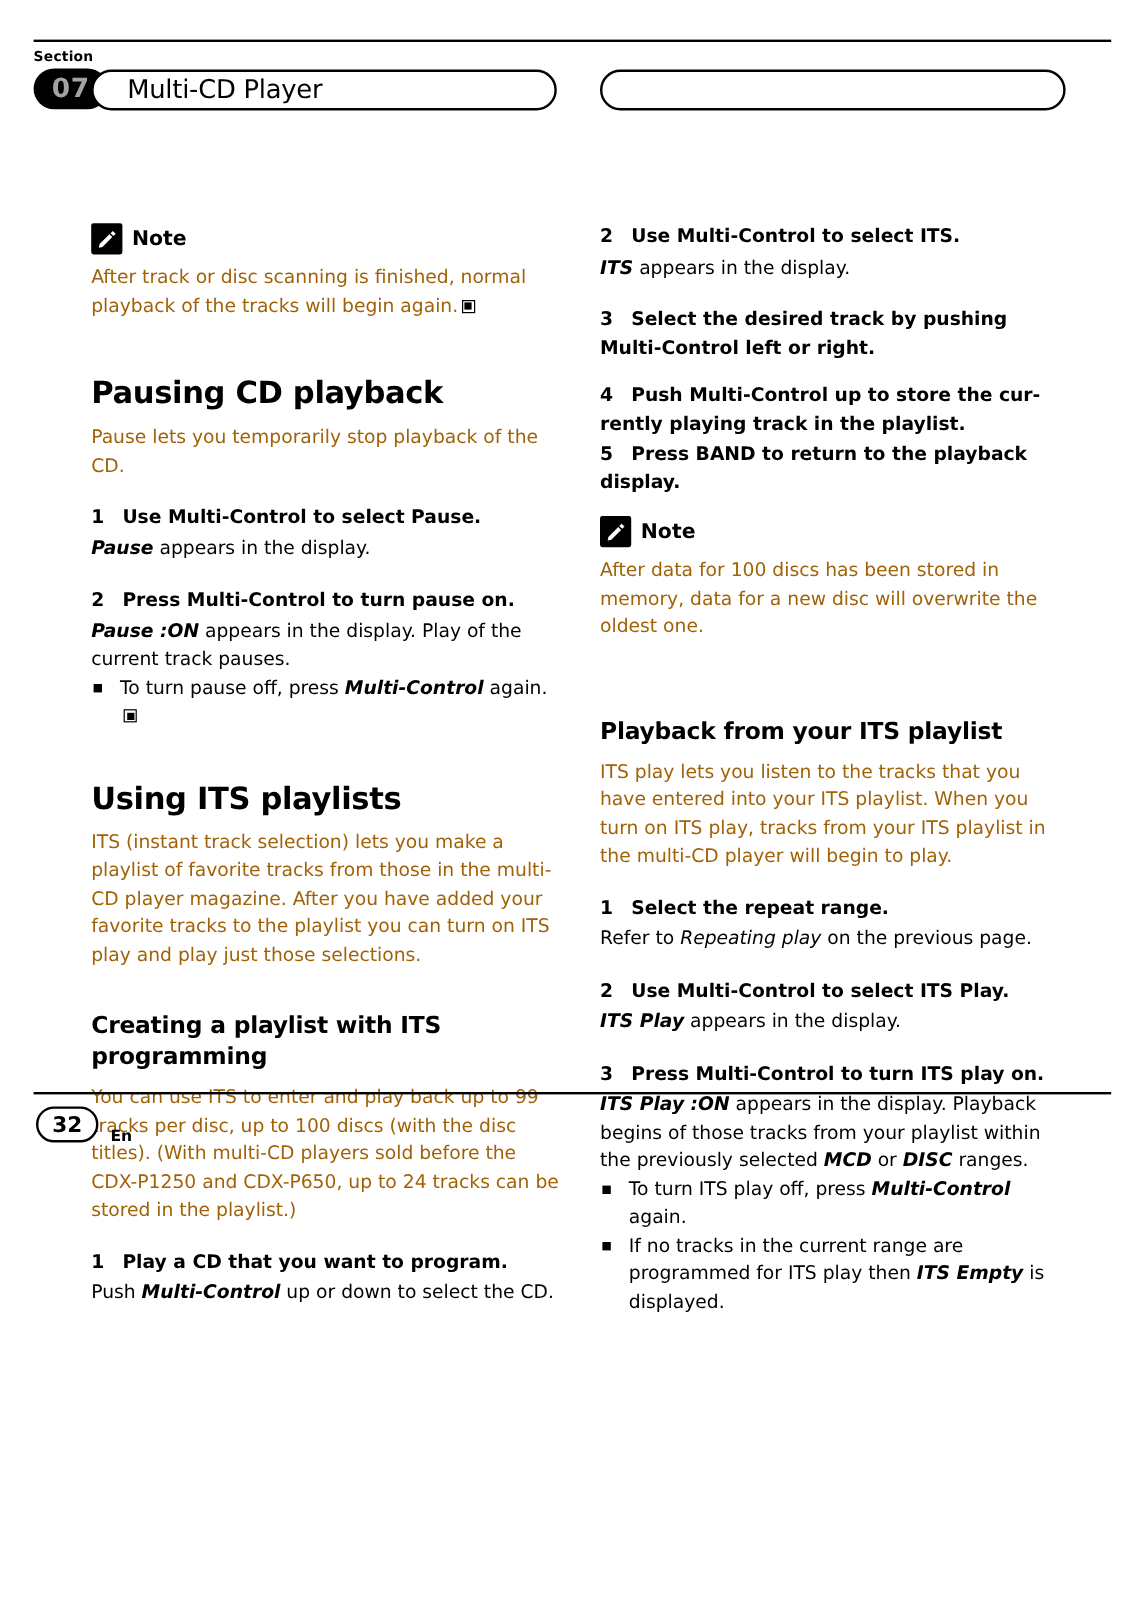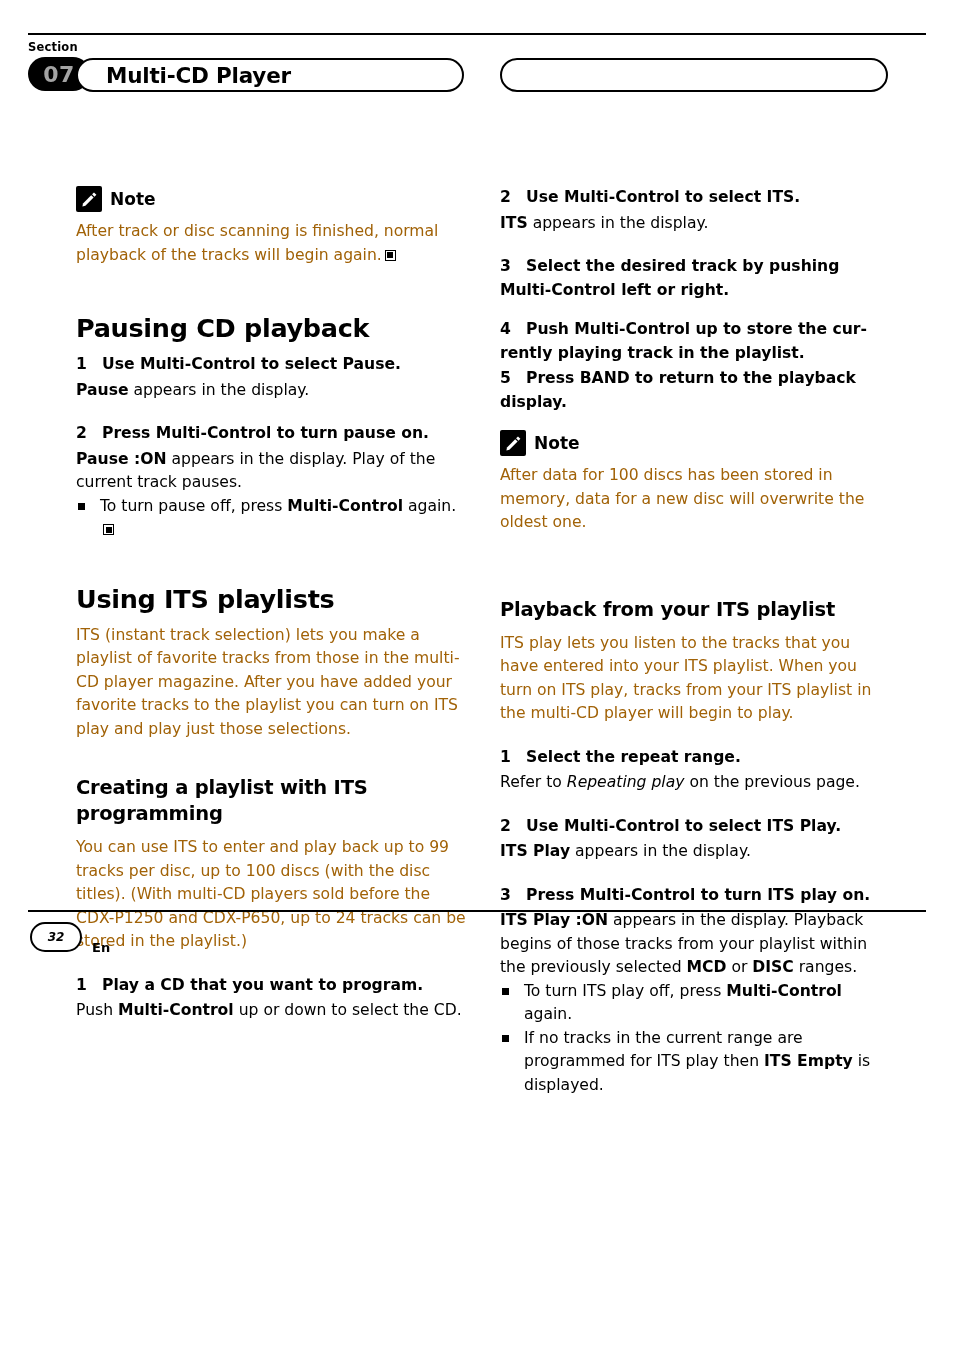--- a/index.html
+++ b/index.html
@@ -71,21 +71,21 @@
     border: 2px solid #000;
     border-radius: 17px;
     box-sizing: border-box;
     background: #fff;
   }
   .title-text {
     position: absolute;
     left: 106px;
     top: 63px;
     font-size: 21.5px;
-    font-weight: bold;
+    font-weight: normal;
     letter-spacing: -0.2px;
   }
   .title-pill-right {
     position: absolute;
     left: 500px;
     top: 58px;
     width: 388px;
     height: 34px;
     border: 2px solid #000;
     border-radius: 17px;
@@ -153,21 +153,21 @@
     font-weight: bold;
     display: inline-block;
     width: 26px;
   }
   .step-body {
     font-size: 15.6px;
     line-height: 23.5px;
     margin: 0 0 20px 0;
   }
   .step-body.tight { margin-bottom: 0; }
-  b { font-weight: bold; }
+  b { font-weight: bold; font-style: italic; }
   i { font-style: italic; }
   .bullet-item {
     font-size: 15.6px;
     line-height: 23.5px;
     margin: 0;
     padding-left: 24px;
     position: relative;
   }
   .bullet-item .sq {
     position: absolute;
@@ -221,24 +221,23 @@
     left: 30px;
     top: 24px;
     width: 52px;
     height: 30px;
     border: 2px solid #000;
     border-radius: 15px;
     box-sizing: border-box;
     display: flex;
     align-items: center;
     justify-content: center;
-    font-size: 12px;
+    font-size: 18px;
     font-weight: bold;
     background: #fff;
-    font-style: italic;
   }
   .lang {
     position: absolute;
     left: 92px;
     top: 42px;
     font-size: 13px;
     font-weight: bold;
   }
 </style>
 </head>
@@ -264,20 +263,21 @@
           <path d="M12.1 4.3 L14 2.4 L16.4 4.8 L14.5 6.7 Z" fill="#ffffff"></path>
         </svg>
       </span>
       <span class="note-label">Note</span>
     </div>
     <p class="body"><span>After track or disc scanning is finished, normal playback of the tracks will begin again.</span><span class="endmark"></span></p>
 
     <div class="gap-md"></div>
 
     <h1 class="heading">Pausing CD playback</h1>
+    <p class="body">Pause lets you temporarily stop playback of the CD.</p>
 
     <p class="step"><span class="num">1</span><span>Use Multi-Control to select Pause.</span></p>
     <p class="step-body"><b>Pause</b><span> appears in the display.</span></p>
 
     <p class="step"><span class="num">2</span><span>Press Multi-Control to turn pause on.</span></p>
     <p class="step-body tight"><b>Pause :ON</b><span> appears in the display. Play of the current track pauses.</span></p>
     <p class="bullet-item"><span class="sq"></span><span>To turn pause off, press </span><b>Multi-Control</b><span> again.</span><span class="endmark"></span></p>
 
     <div class="gap-lg"></div>
 

